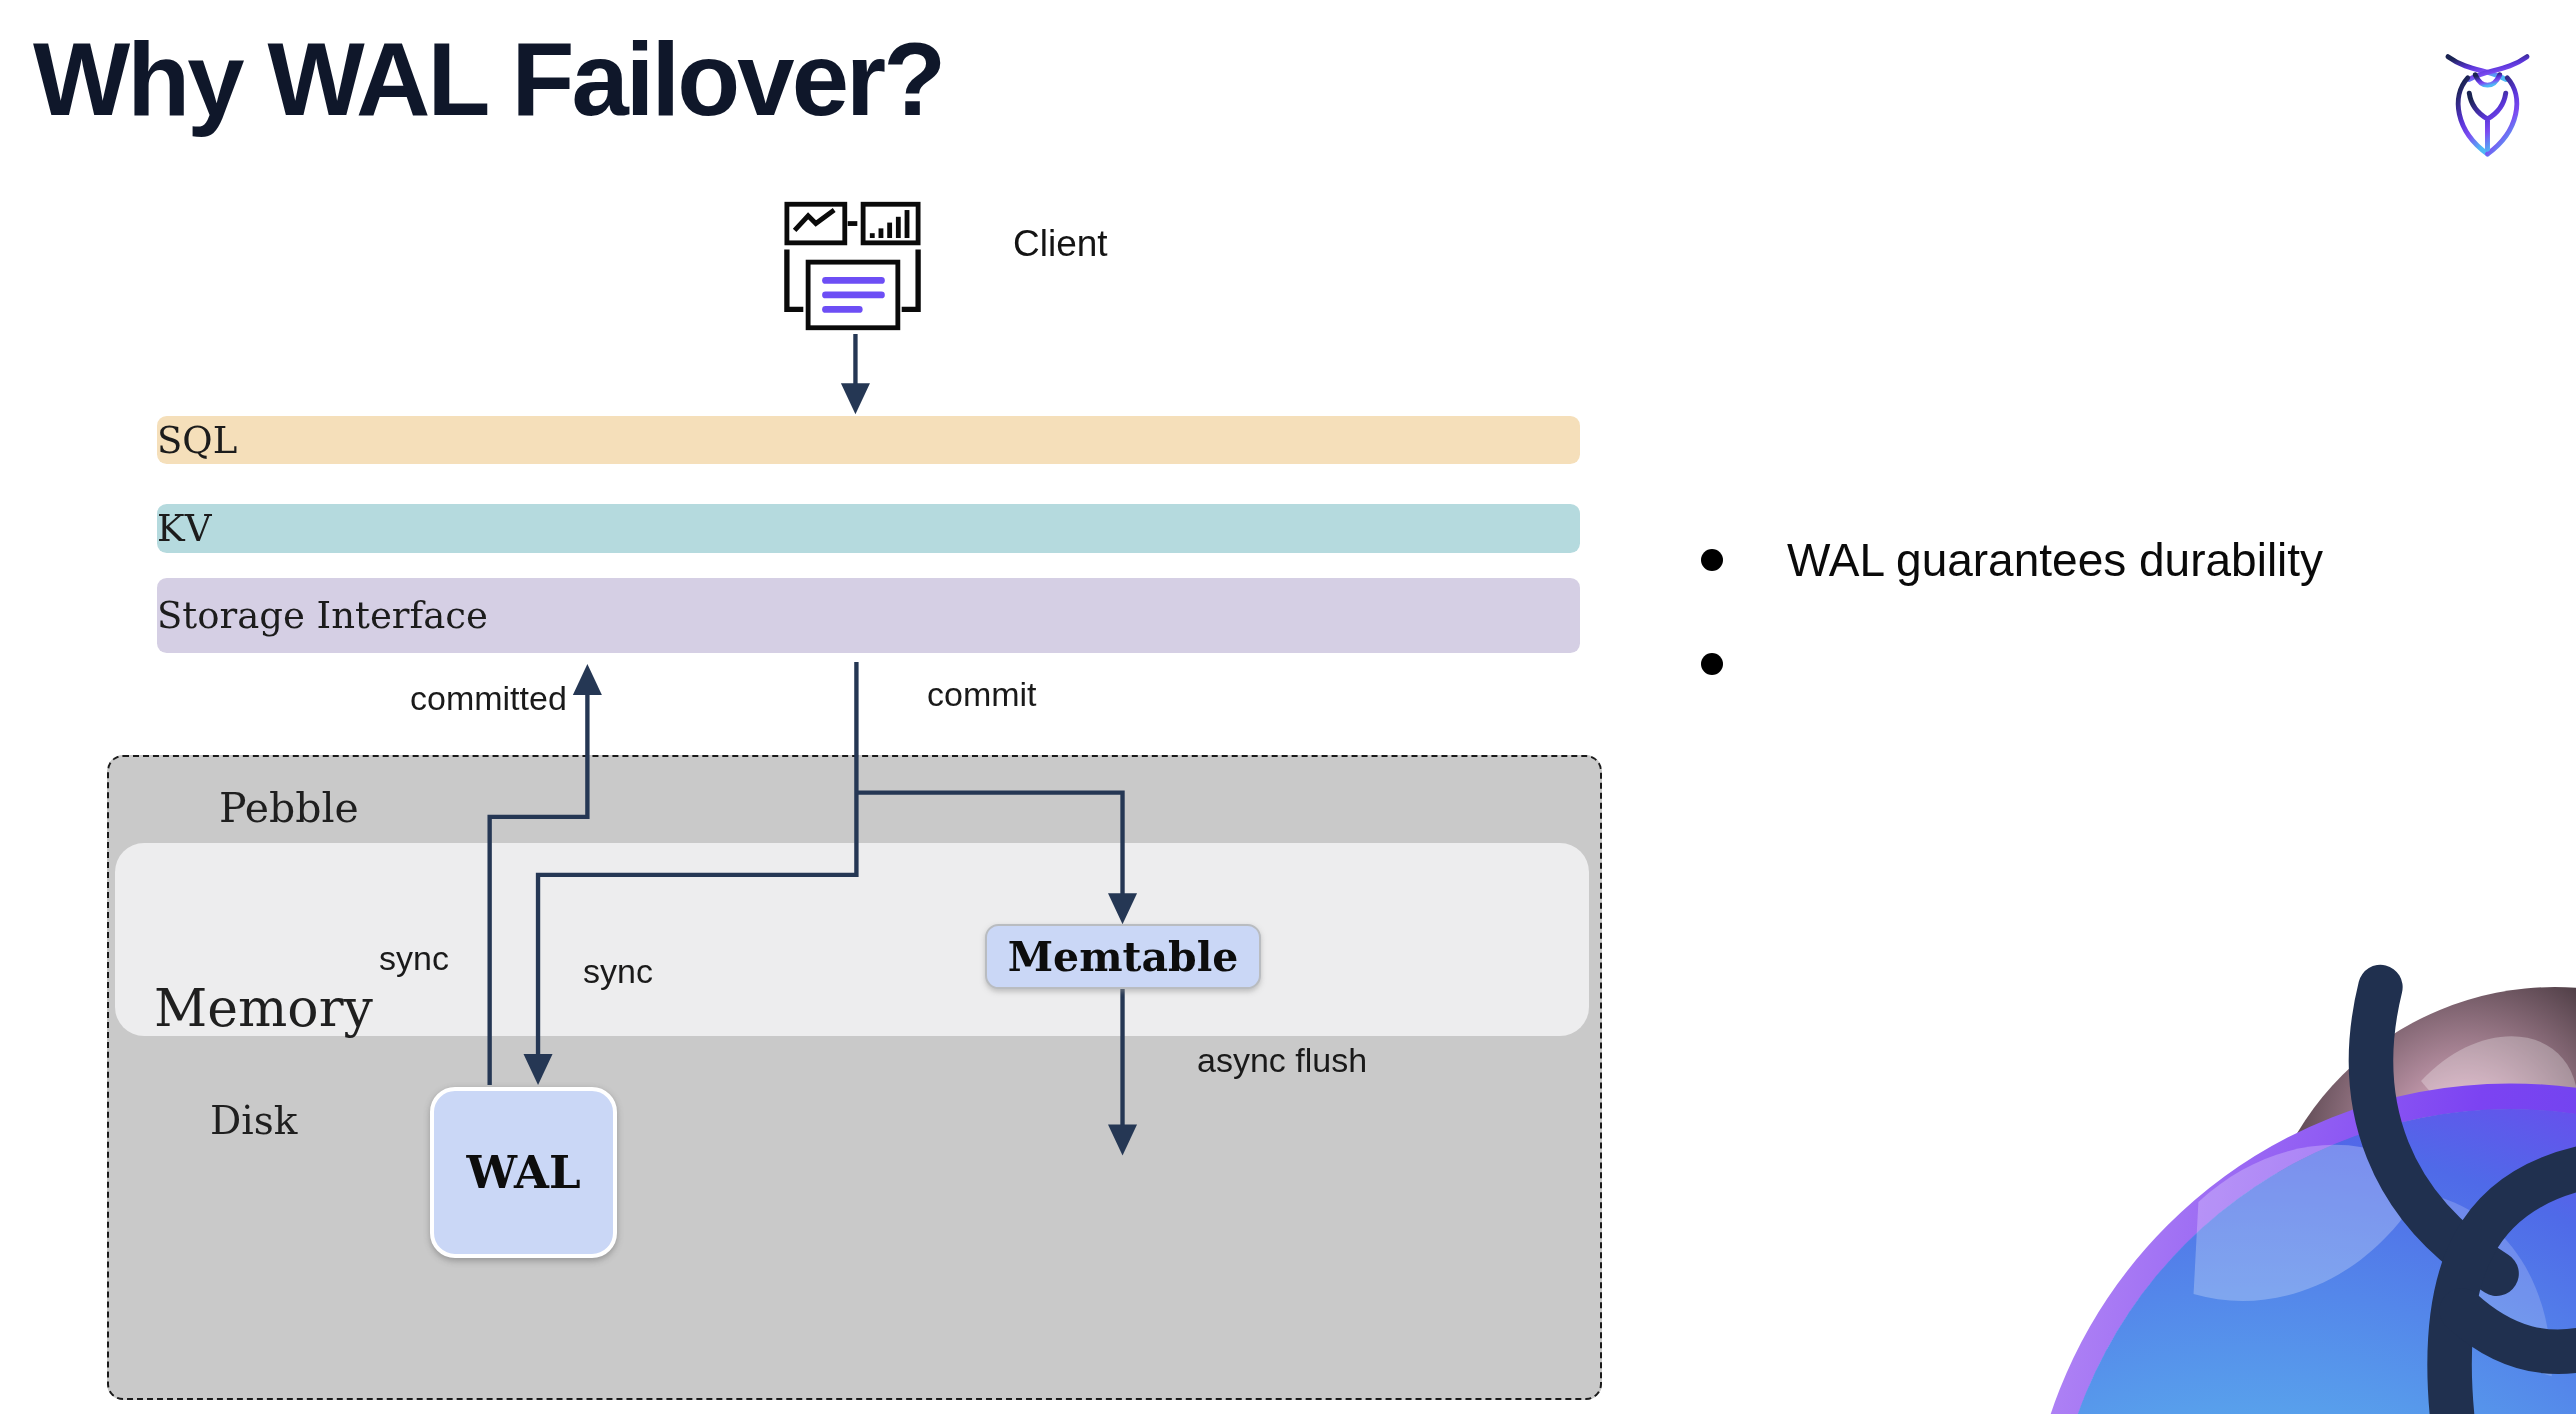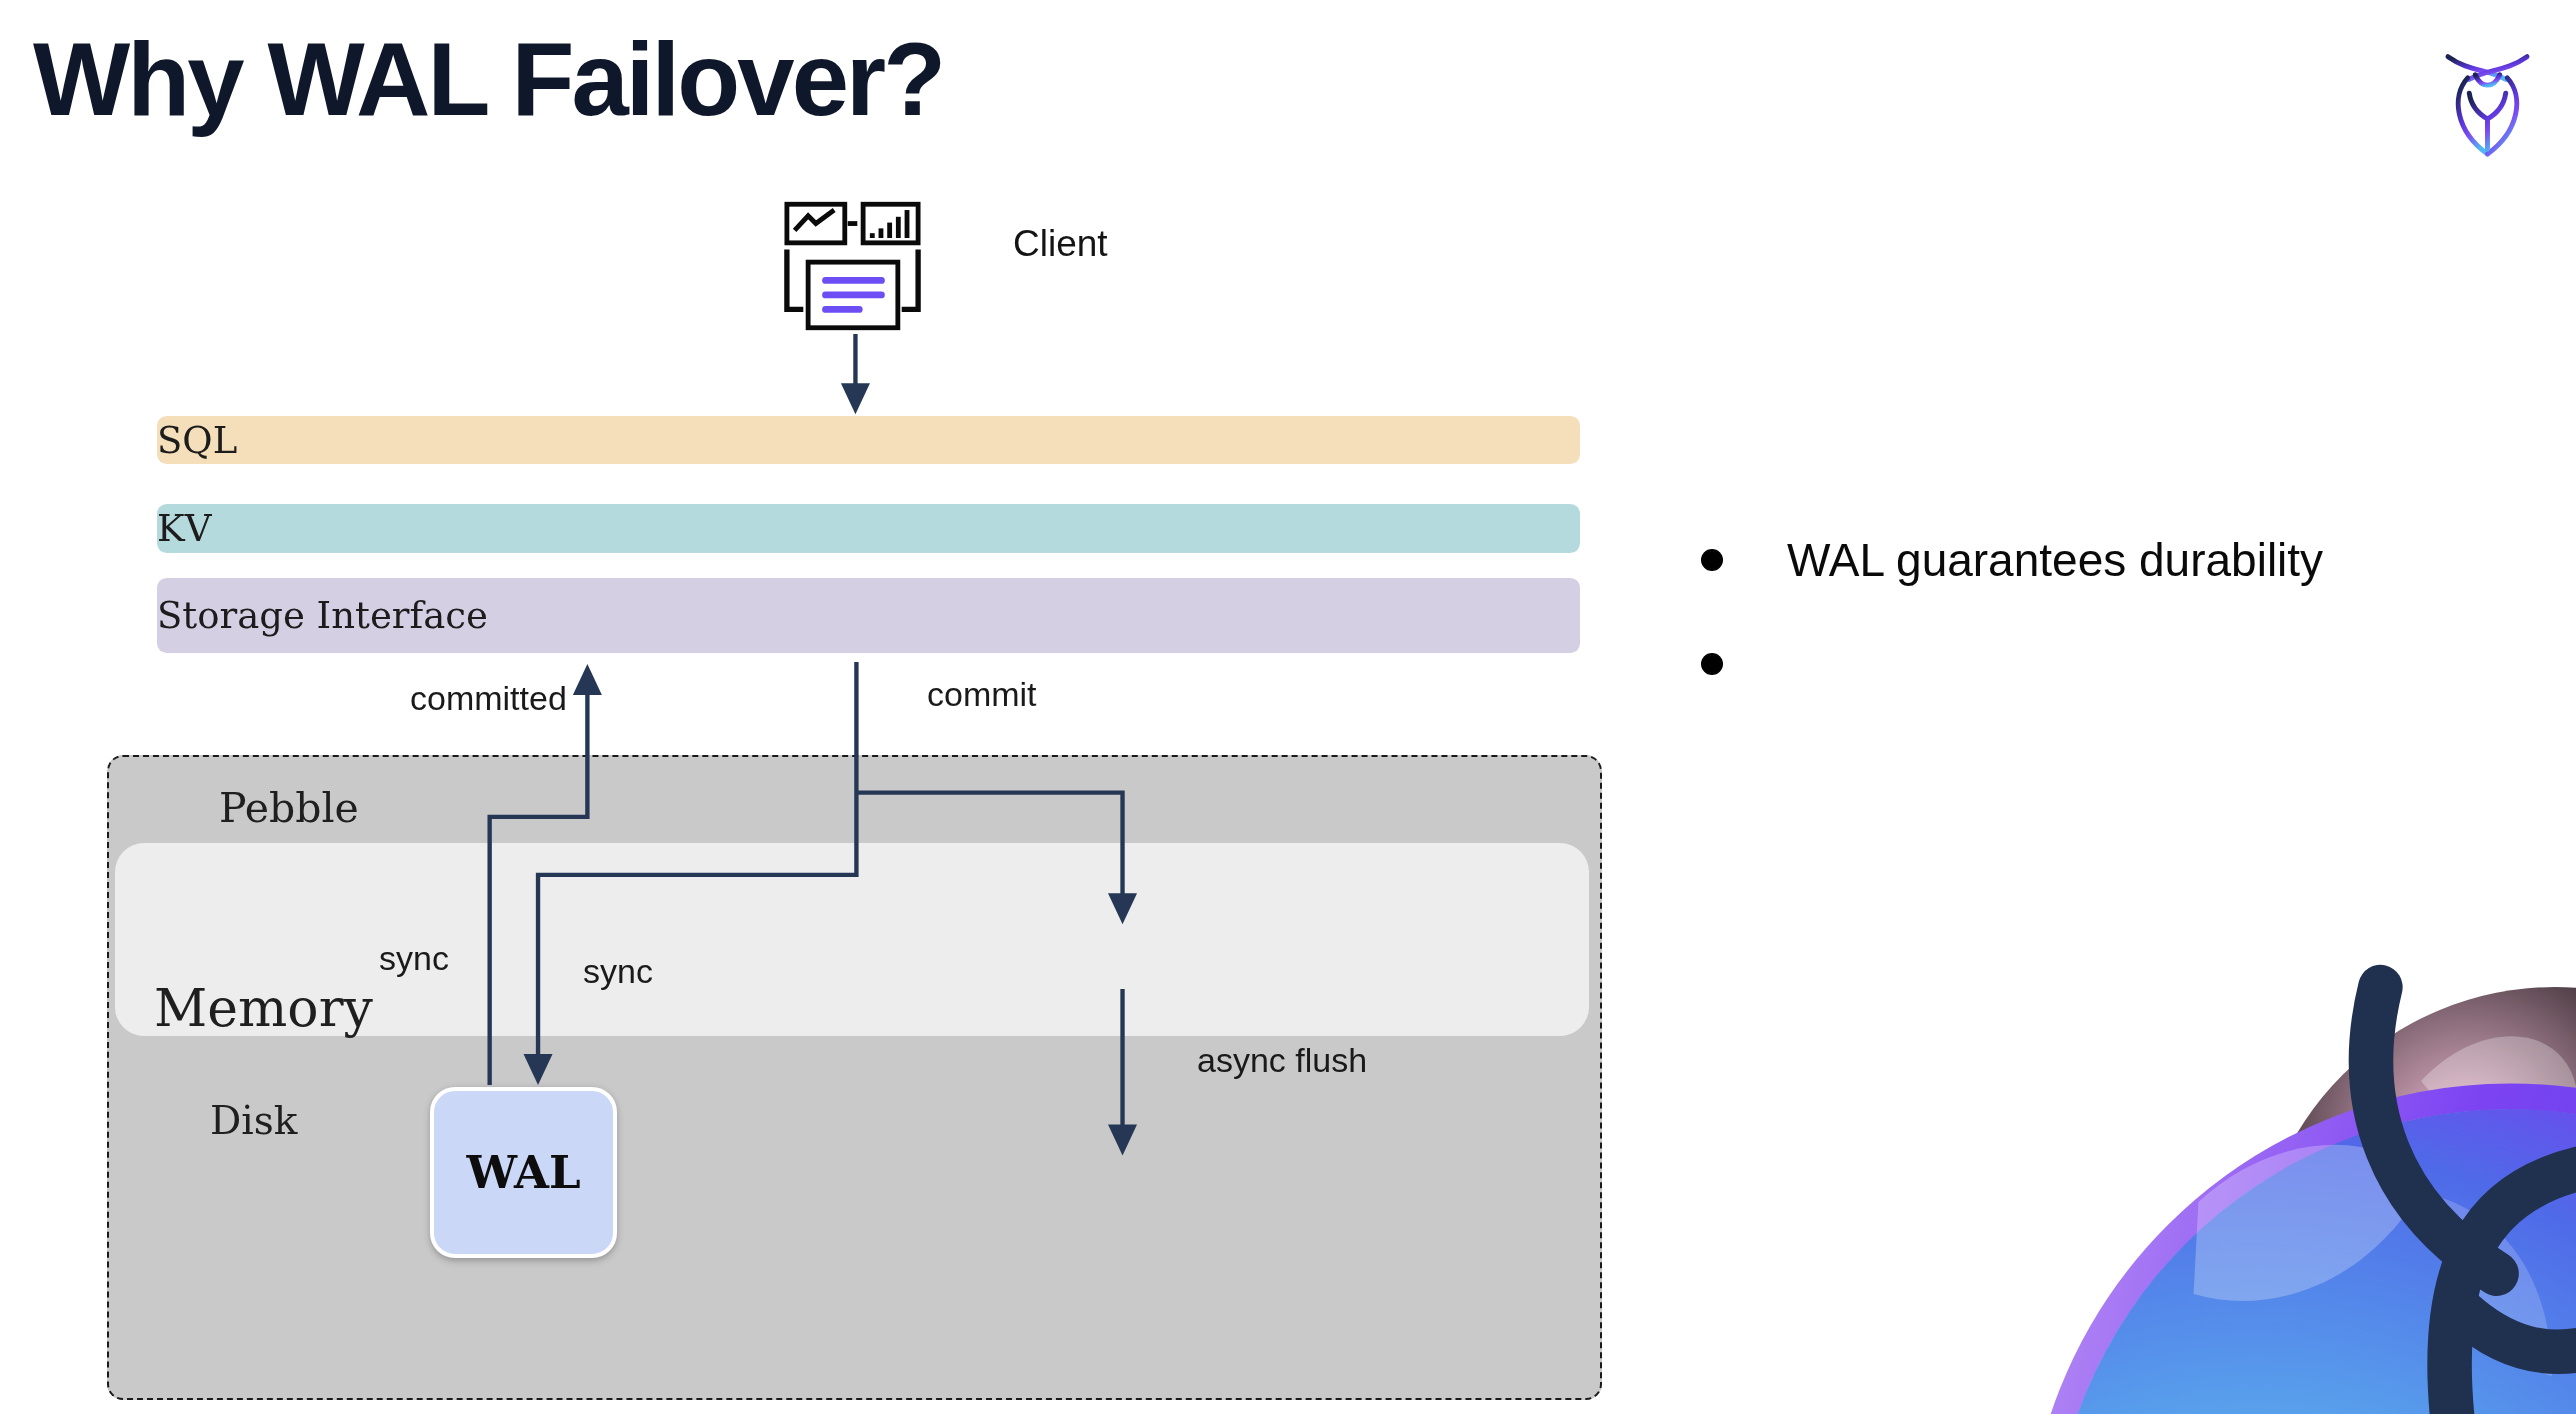--- a/index.html
+++ b/index.html
@@ -153,20 +153,23 @@
       <polyline class="arrow-line" points="885,819 1160,819 1160,927"></polyline>
       <polygon class="arrow-head" points="1160,955 1145,923 1175,923"></polygon>
 
       <line class="arrow-line" x1="1160" y1="1022" x2="1160" y2="1166"></line>
       <polygon class="arrow-head" points="1160,1194 1145,1162 1175,1162"></polygon>
     </g>
   </svg>
 
   <div class="node node-wal">
     <span>WAL</span>
+  </div>
+  <div class="node node-memtable">
+    <span>Memtable</span>
   </div>
 
   <div class="edge-label lbl-committed">committed</div>
   <div class="edge-label lbl-commit">commit</div>
   <div class="edge-label lbl-sync1">sync</div>
   <div class="edge-label lbl-sync2">sync</div>
   <div class="edge-label lbl-async">async flush</div>
 
   <div class="bullets">
     <div class="bullet-item">

